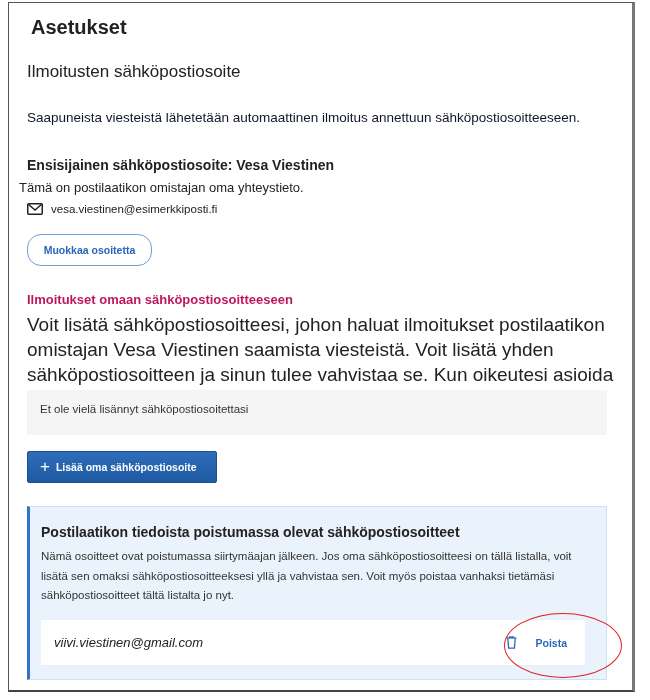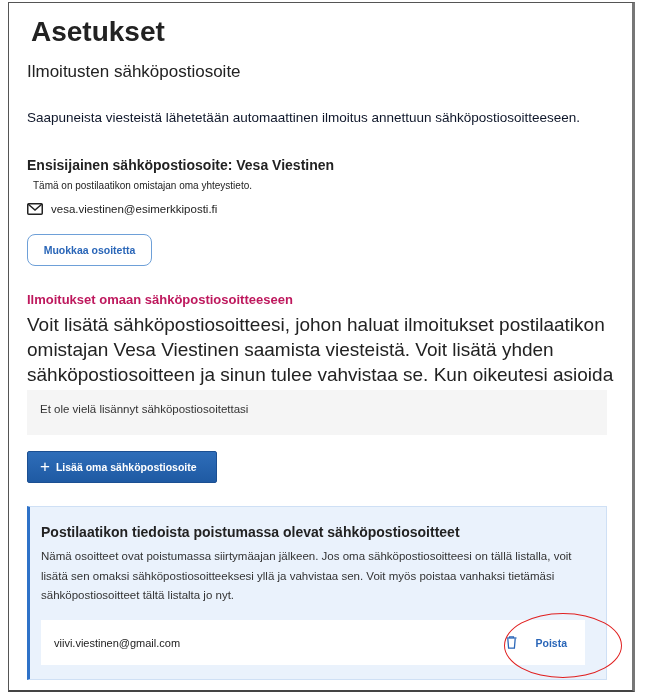--- a/index.html
+++ b/index.html
@@ -3,30 +3,30 @@
 <meta charset="utf-8">
 <style>
   * { box-sizing: border-box; margin: 0; padding: 0; }
   html, body { width: 650px; height: 700px; background: #fff; overflow: hidden; }
   body { font-family: "Liberation Sans", "DejaVu Sans", sans-serif; color: #222; position: relative; }
   .frame {
     position: absolute; left: 8px; top: 2px; width: 627px; height: 690px;
     border: 1px solid #555; border-right: 3px solid #777; border-bottom: 2px solid #444;
     background: #fff;
   }
-  .page-title { position: absolute; left: 31px; top: 16px; font-size: 28px; font-weight: bold; color: #222; }
+  .page-title { position: absolute; left: 31px; top: 16px; font-size: 20px; font-weight: bold; color: #222; }
   .section-title { position: absolute; left: 27px; top: 62px; font-size: 17px; font-weight: normal; color: #222; }
   .intro { position: absolute; left: 27px; top: 110px; font-size: 13.5px; color: #0f172a; }
   .primary-label { position: absolute; left: 27px; top: 157px; font-size: 14px; font-weight: bold; color: #222; }
-  .primary-desc { position: absolute; left: 33px; top: 180px; font-size: 10px; color: #222; }
+  .primary-desc { position: absolute; left: 19px; top: 180px; font-size: 13px; color: #222; }
   .email-row { position: absolute; left: 27px; top: 203px; display: flex; align-items: flex-start; gap: 8px; font-size: 11.5px; color: #222; }
   .mail-icon { width: 16px; height: 12px; display: inline-block; }
   .edit-btn {
     position: absolute; left: 27px; top: 234px; width: 125px; height: 32px;
-    border: 1px solid #6ea0d8; border-radius: 8px; background: #fff;
+    border: 1px solid #6ea0d8; border-radius: 14px; background: #fff;
     color: #2a66b8; font-size: 10.5px; font-weight: bold;
     display: flex; align-items: center; justify-content: center; font-family: "Liberation Sans", sans-serif;
   }
   .own-title { position: absolute; left: 27px; top: 292px; font-size: 13px; font-weight: bold; color: #be185d; }
   .own-desc { position: absolute; left: 27px; top: 312px; width: 590px; font-size: 19px; line-height: 25px; color: #222; }
   .empty-box { position: absolute; left: 27px; top: 390px; width: 580px; height: 45px; background: #f5f5f5; }
   .empty-text { position: absolute; left: 13px; top: 13px; font-size: 11.5px; color: #333; }
   .add-btn {
     position: absolute; left: 27px; top: 451px; width: 190px; height: 32px;
     background: linear-gradient(#2e6db9, #1f5aa3); border-radius: 2px; border: 1px solid #1b4f92;
@@ -37,21 +37,21 @@
   .removing-box {
     position: absolute; left: 27px; top: 506px; width: 580px; height: 174px;
     background: #eaf2fc; border: 1px solid #cfe0f5; border-left: 3px solid #2f72c8;
   }
   .rem-title { position: absolute; left: 11px; top: 17px; font-size: 14px; font-weight: bold; color: #222; }
   .rem-desc { position: absolute; left: 11px; top: 40px; width: 560px; font-size: 11.5px; line-height: 19.5px; color: #333; }
   .addr-row {
     position: absolute; left: 11px; top: 113px; width: 544px; height: 45px; background: #fff;
     display: flex; align-items: center; justify-content: space-between; padding: 0 18px 0 13px;
   }
-  .addr-text { font-size: 11px; color: #222; }
+  .addr-text { font-size: 13px; color: #222; font-style: italic; }
   .remove-btn { display: flex; align-items: center; gap: 18px; color: #2a66b8; font-size: 10.5px; font-weight: bold; }
   .trash-icon { width: 11px; height: 13px; display: inline-block; }
   .highlight-ellipse {
     position: absolute; left: 504px; top: 613px; width: 118px; height: 65px;
     border: 1.5px solid #e02020; border-radius: 50%; pointer-events: none;
   }
 </style>
 </head>
 <body>
 

